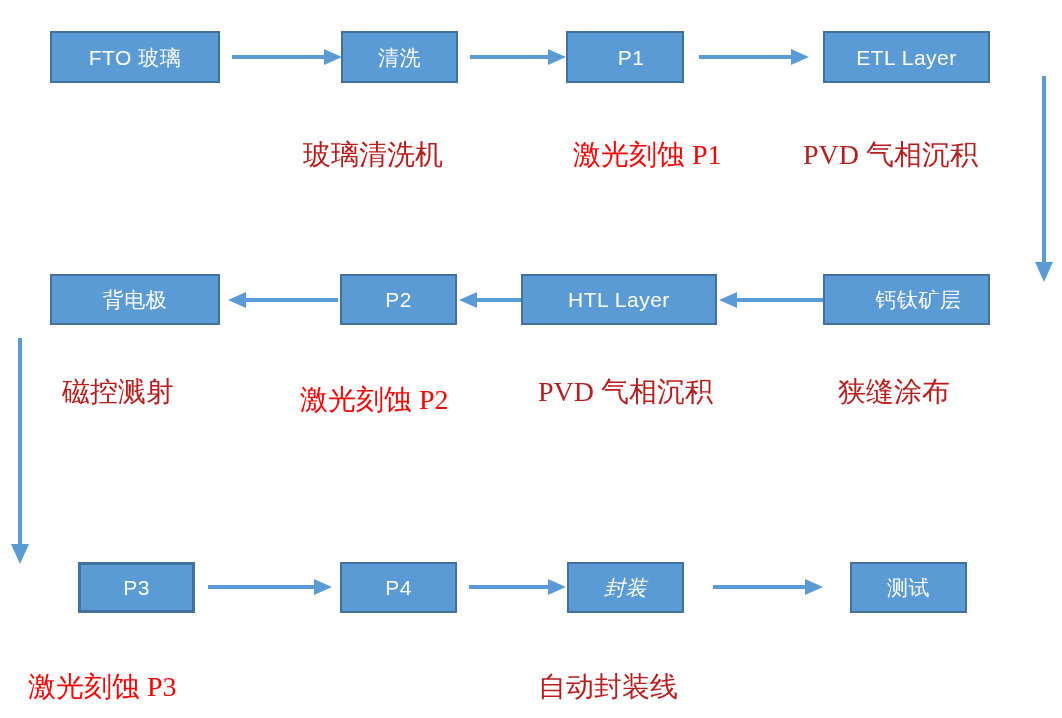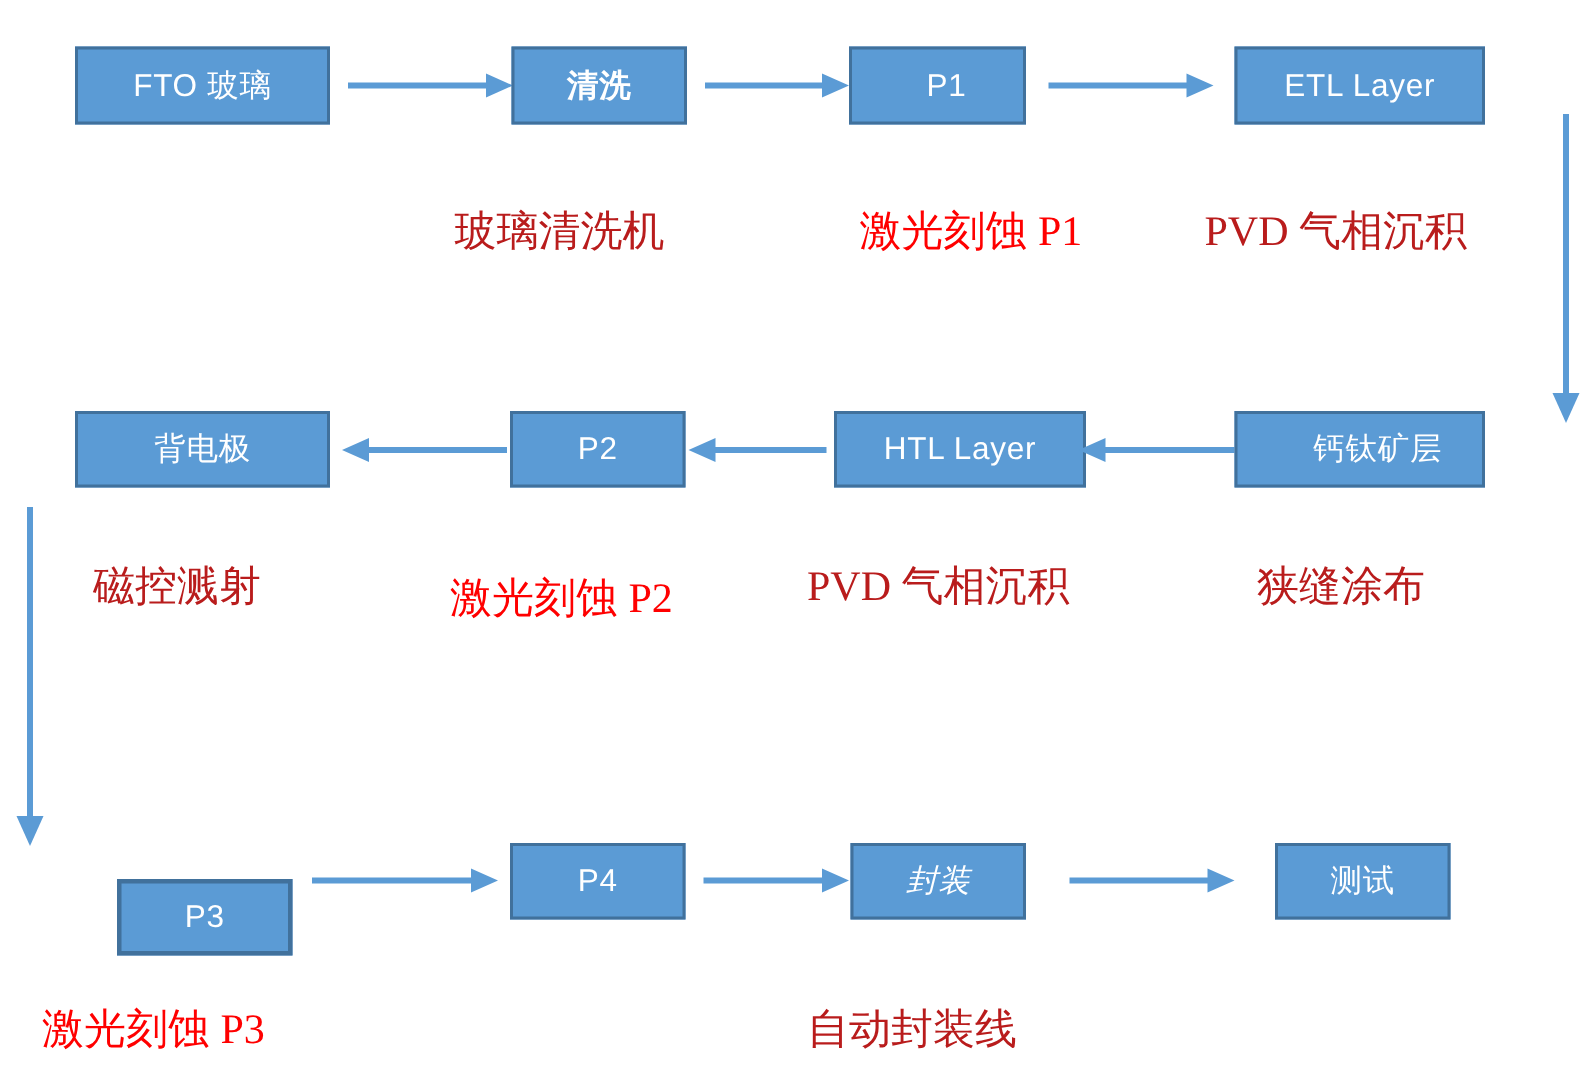--- a/index.html
+++ b/index.html
@@ -25,21 +25,20 @@
     align-items: center;
     justify-content: center;
     font-size: 21px;
     font-weight: 400;
     letter-spacing: 0.5px;
     line-height: 1;
     white-space: nowrap;
   }
   .node.thick {
     border-width: 3px;
-    margin-top: 24px;
   }
   .caption {
     position: absolute;
     font-size: 28px;
     line-height: 1;
     white-space: nowrap;
     color: #b91c1c;
     font-family: "Liberation Serif", "DejaVu Serif", serif;
   }
   .caption.red {
@@ -62,21 +61,21 @@
     <span>FTO 玻璃</span>
   </div>
 
   <div class="arrow" style="left:232px; top:45px; width:110px; height:24px;">
     <svg width="110" height="24" viewBox="0 0 110 24">
       <line x1="0" y1="12" x2="98" y2="12" stroke="#5B9BD5" stroke-width="4"></line>
       <polygon points="110,12 92,4 92,20" fill="#5B9BD5"></polygon>
     </svg>
   </div>
 
-  <div class="node" style="left:341px; top:31px; width:117px; height:52px;font-weight:bold;">
+  <div class="node" style="left:341px; top:31px; width:117px; height:52px;">
     <span>清洗</span>
   </div>
 
   <div class="arrow" style="left:470px; top:45px; width:96px; height:24px;">
     <svg width="96" height="24" viewBox="0 0 96 24">
       <line x1="0" y1="12" x2="84" y2="12" stroke="#5B9BD5" stroke-width="4"></line>
       <polygon points="96,12 78,4 78,20" fill="#5B9BD5"></polygon>
     </svg>
   </div>
 
@@ -127,21 +126,21 @@
     <span>P2</span>
   </div>
 
   <div class="arrow" style="left:459px; top:288px; width:92px; height:24px;">
     <svg width="92" height="24" viewBox="0 0 92 24">
       <line x1="12" y1="12" x2="92" y2="12" stroke="#5B9BD5" stroke-width="4"></line>
       <polygon points="0,12 18,4 18,20" fill="#5B9BD5"></polygon>
     </svg>
   </div>
 
-  <div class="node" style="left:556px; top:274px; width:168px; height:51px;text-align:right;">
+  <div class="node" style="left:521px; top:274px; width:196px; height:51px;text-align:right;">
     <span>HTL Layer</span>
   </div>
 
   <div class="arrow" style="left:719px; top:288px; width:104px; height:24px;">
     <svg width="104" height="24" viewBox="0 0 104 24">
       <line x1="12" y1="12" x2="104" y2="12" stroke="#5B9BD5" stroke-width="4"></line>
       <polygon points="0,12 18,4 18,20" fill="#5B9BD5"></polygon>
     </svg>
   </div>
 

